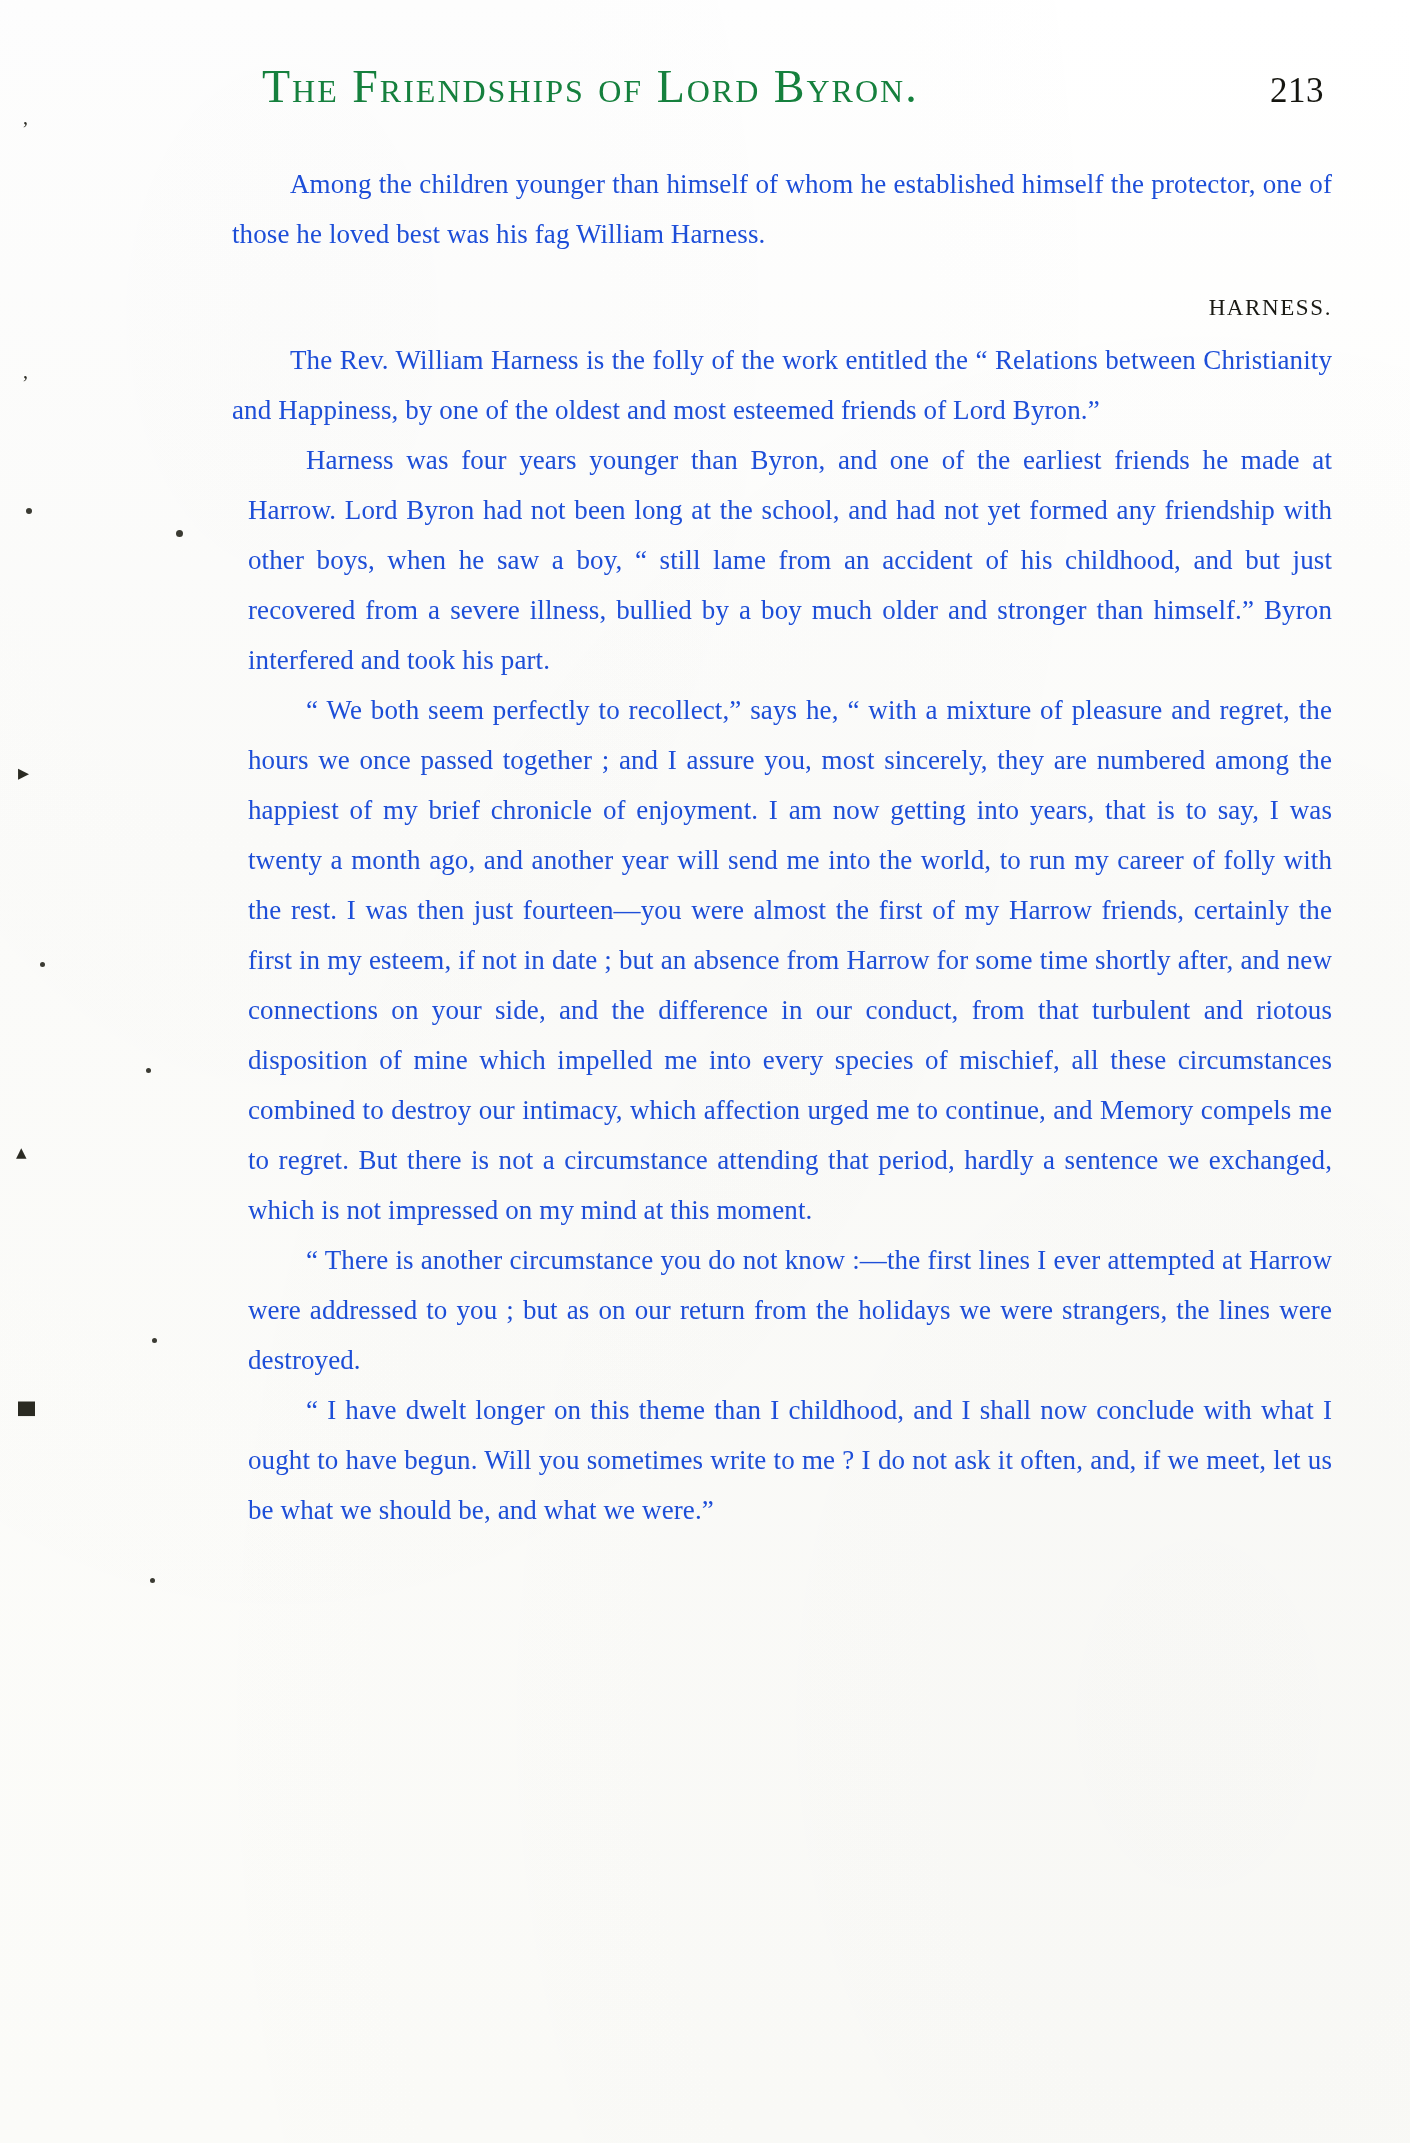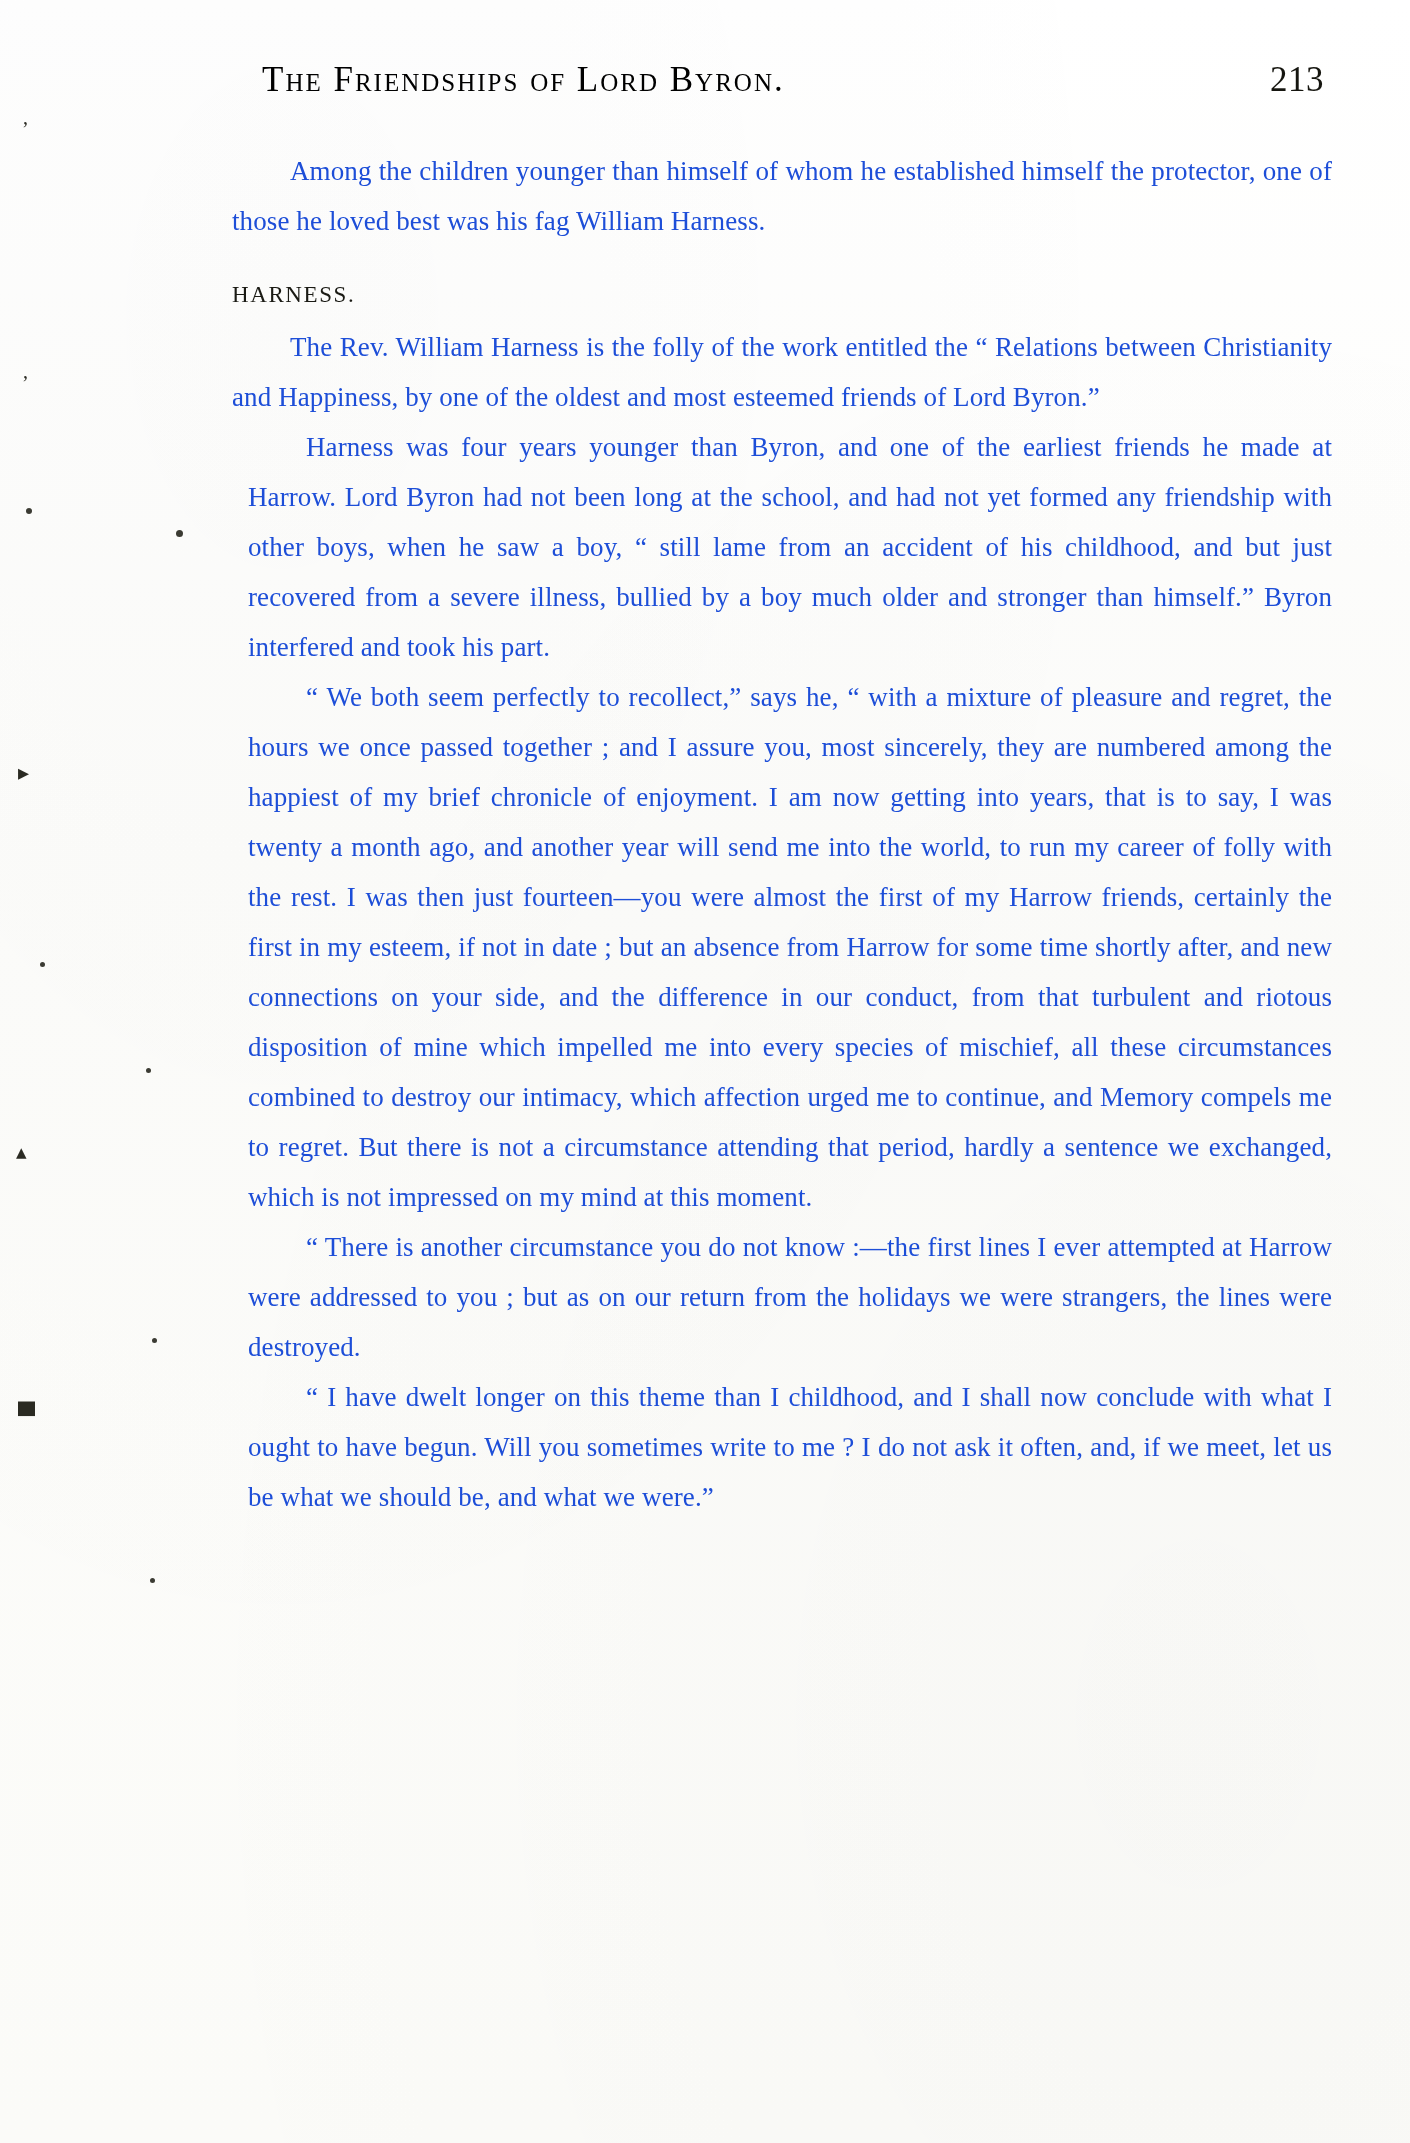--- a/index.html
+++ b/index.html
@@ -40,23 +40,23 @@
   }
   .running-head {
     display: flex;
     align-items: baseline;
     justify-content: space-between;
     margin: 0 0 46px 0;
     padding-left: 30px;
   }
   .rh-title {
     font-variant: small-caps;
-    font-size: 35px;
+    font-size: 46px;
     letter-spacing: 2.0px;
-    color: #000000;
+    color: #15803d;
     white-space: nowrap;
   }
   .rh-page {
     font-size: 35px;
     letter-spacing: 0.5px;
     color: #15150f;
     padding-right: 8px;
     margin-left: 6px;
   }
   p {
@@ -69,21 +69,21 @@
     letter-spacing: 0.1px;
   }
   p.indent {
     text-indent: 58px;
   }
   p + p {
     margin-top: 0;
     margin-left: 16px;
   }
   .section-label {
-    text-align: left;
+    text-align: right;
     font-variant: small-caps;
     font-size: 23px;
     letter-spacing: 1.6px;
     margin: 36px 0 14px 0;
     color: #1a1a14;
   }
   .blk {
     margin-bottom: 0;
   }
   

